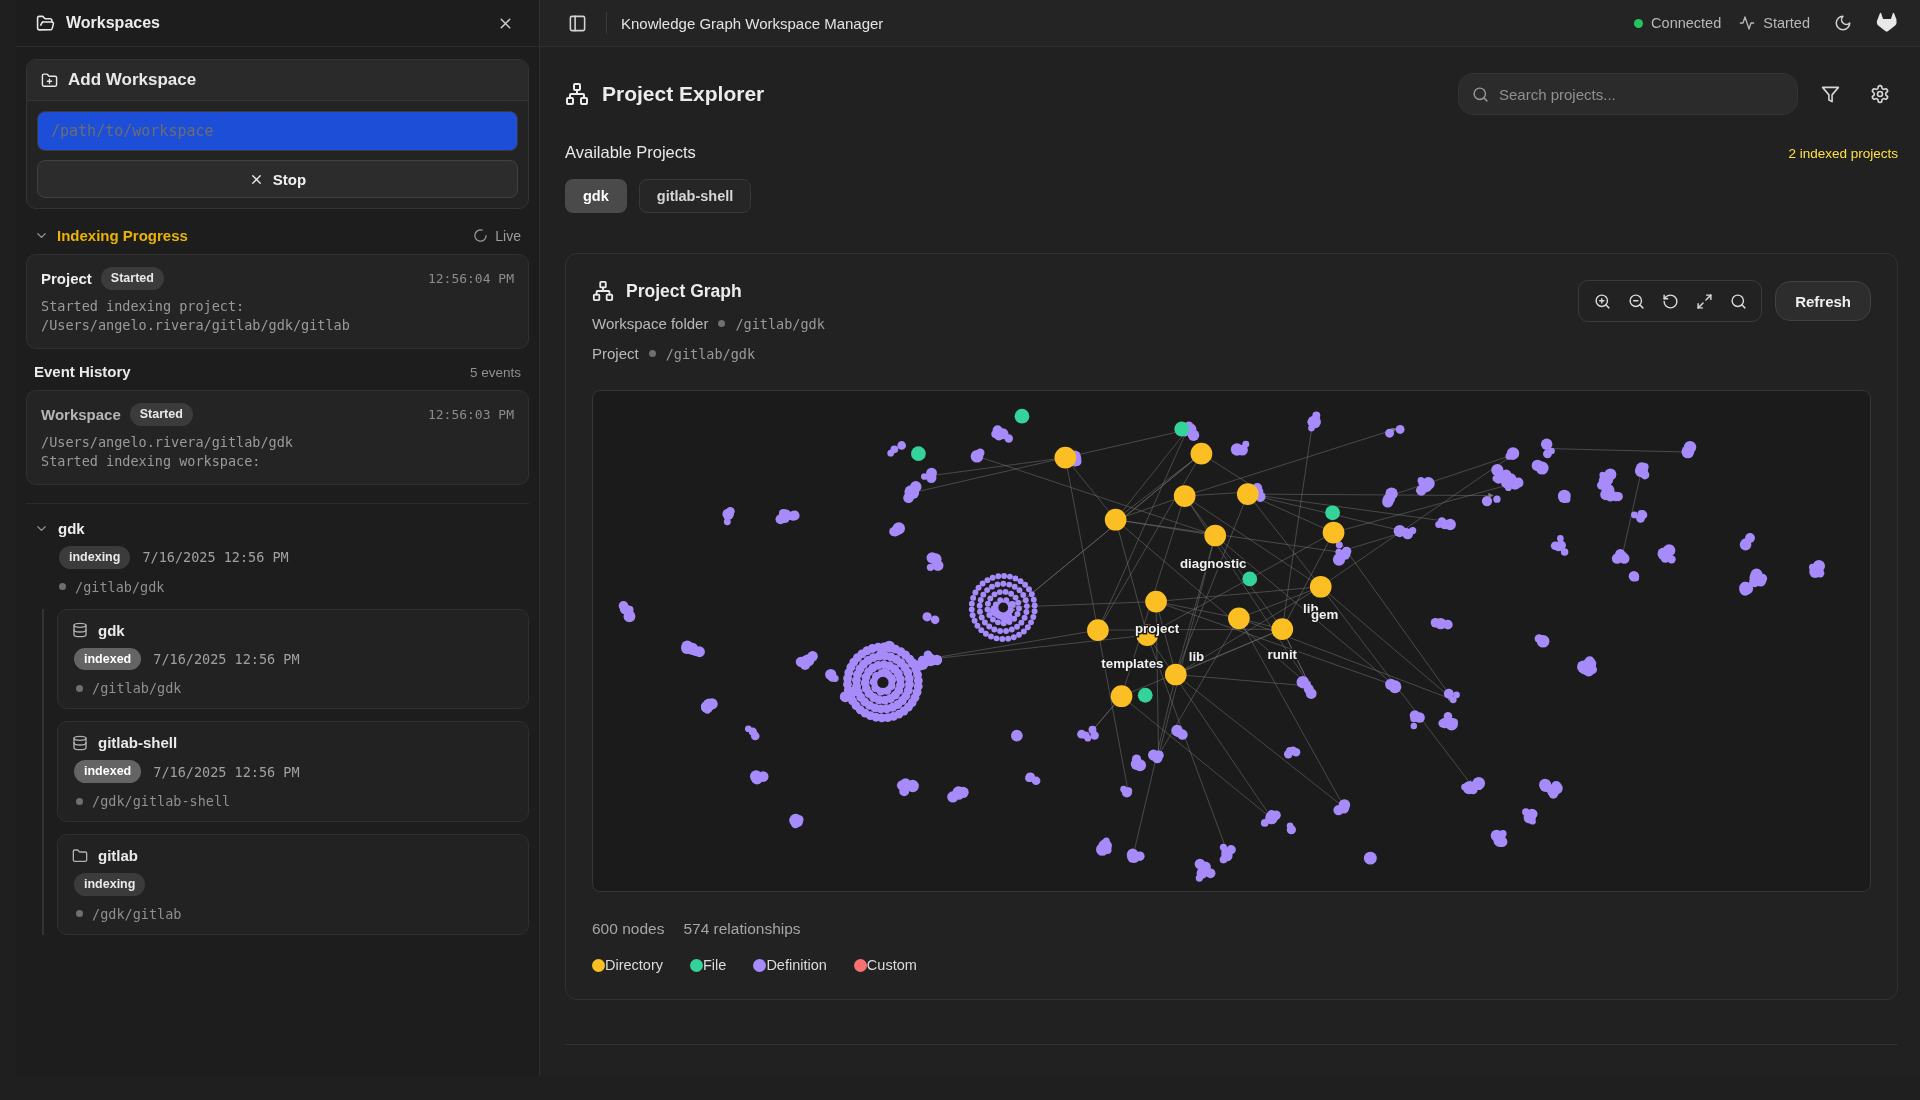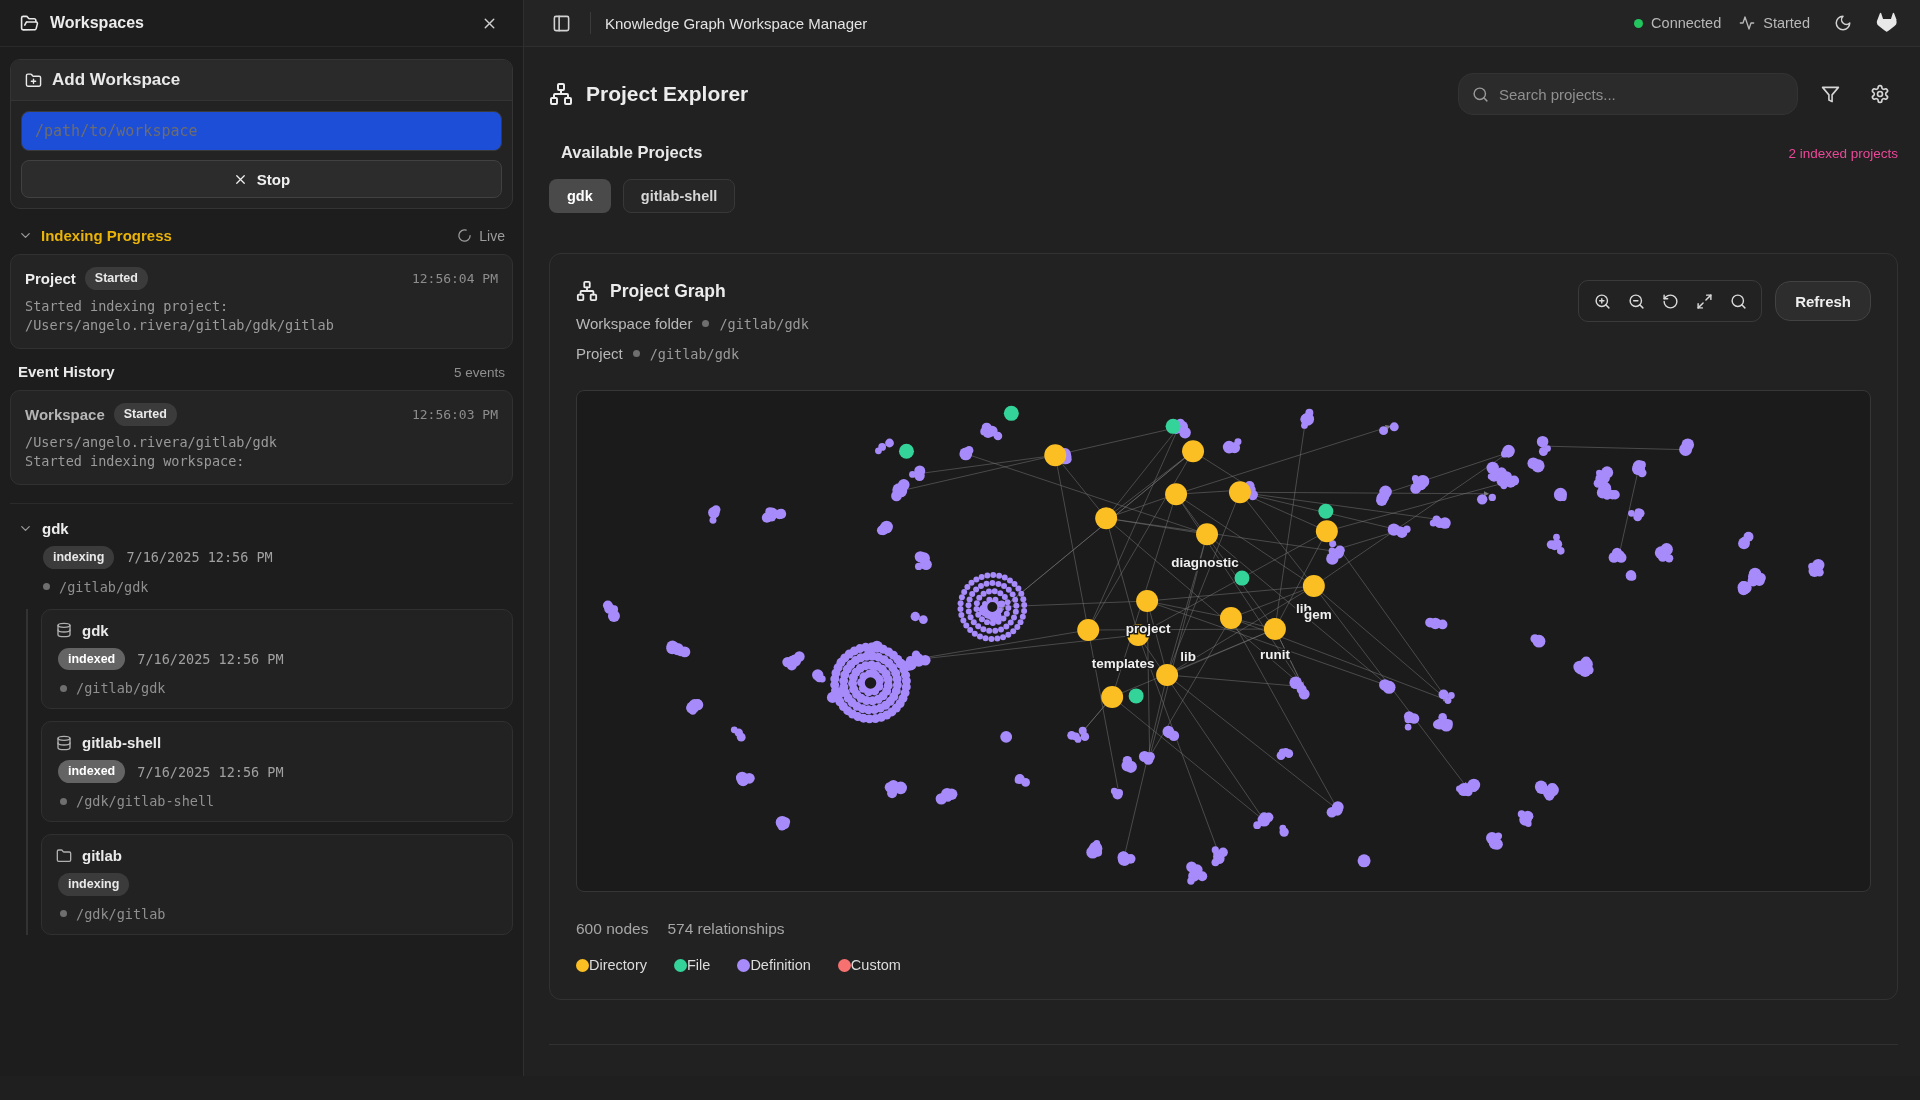--- a/index.html
+++ b/index.html
@@ -1,21 +1,21 @@
 <!DOCTYPE html>
 <html><head>
 <meta charset="utf-8">
 <style>
   * { margin:0; padding:0; box-sizing:border-box; }
   html,body { width:1920px; height:1100px; overflow:hidden; }
   body { background:#1f1f1f; color:#e8e8e8; font-family:"Liberation Sans", sans-serif; font-size:15px; }
   .mono { font-family:"DejaVu Sans Mono", monospace; }
   svg.ic { fill:none; stroke:currentColor; stroke-width:2; stroke-linecap:round; stroke-linejoin:round; display:block; }
 
-  .app { display:flex; width:1920px; height:1076px; }
+  .app { display:flex; width:1920px; height:1076px;padding-left:16px; }
 
   
   .sidebar { width:524px; flex:0 0 524px; background:#1d1d1d; border-right:1px solid #2f2f2f; display:flex; flex-direction:column; }
   .sb-header { height:47px; flex:0 0 47px; display:flex; align-items:center; gap:11px; padding:0 20px; border-bottom:1px solid #2a2a2a; }
   .sb-header .title { font-size:16px; font-weight:700; color:#ececec; }
   .sb-close { margin-left:auto; width:28px; height:28px; display:flex; align-items:center; justify-content:center; background:transparent; border:none; color:#cfcfcf; cursor:pointer; border-radius:6px; }
   .sb-body { padding:12px 10px 10px; overflow:hidden; }
 
   .card { background:#232323; border:1px solid #343434; border-radius:10px; }
   .addws { overflow:hidden; }
@@ -75,22 +75,22 @@
   .content { padding:26px 22px 0 25px; flex:1; overflow:hidden; }
   .explorer-row { display:flex; align-items:center; }
   .page-title { display:flex; align-items:center; gap:13px; font-size:21px; font-weight:600; color:#ececec; }
   .explorer-actions { margin-left:auto; display:flex; align-items:center; gap:14px; }
   .searchbox { display:flex; align-items:center; gap:10px; width:340px; height:42px; background:#2b2b2b; border:1px solid #333333; border-radius:15px; padding:0 13px; color:#9a9a9a; }
   .searchbox input { flex:1; background:transparent; border:none; outline:none; color:#cfcfcf; font-size:15px; }
   .searchbox input::placeholder { color:#909090; }
   .icon-btn { width:36px; height:36px; display:flex; align-items:center; justify-content:center; background:transparent; border:none; color:#d6d6d6; cursor:pointer; border-radius:8px; }
 
   .avail-row { display:flex; align-items:baseline; margin-top:28px; }
-  .avail-title { font-size:16.5px; font-weight:700; color:#e9e9e9;margin-left:12px; }
-  .indexed-count { margin-left:auto; font-size:13.5px; color:#ec4899; }
+  .avail-title { font-size:16.5px; font-weight:400; color:#e9e9e9; }
+  .indexed-count { margin-left:auto; font-size:13.5px; color:#fde047; }
   .tabs { display:flex; gap:12px; margin-top:17px; }
   .tab { padding:8px 17px; border-radius:8px; font-size:14.5px; font-weight:600; border:1px solid transparent; cursor:pointer; }
   .tab.active { background:#4a4a4a; color:#ffffff; }
   .tab.inactive { background:#262626; color:#d6d6d6; border-color:#383838; }
 
   .graph-card { margin-top:40px; background:#222222; border:1px solid #323232; border-radius:12px; padding:26px 26px 26px; }
   .gc-head { display:flex; align-items:flex-start; }
   .gc-title { display:flex; align-items:center; gap:12px; font-size:17.5px; font-weight:700; color:#ececec; }
   .gc-meta { display:flex; align-items:center; gap:10px; margin-top:13px; }
   .gc-meta .mlabel { font-size:15px; color:#b9b9b9; }

